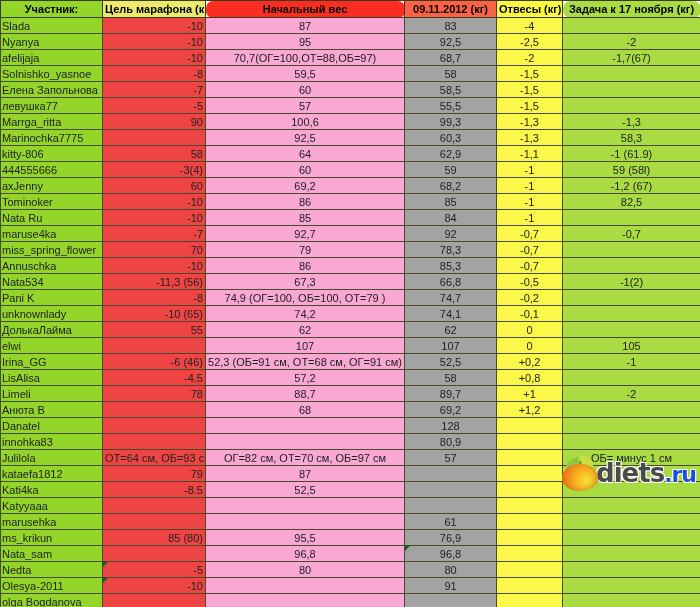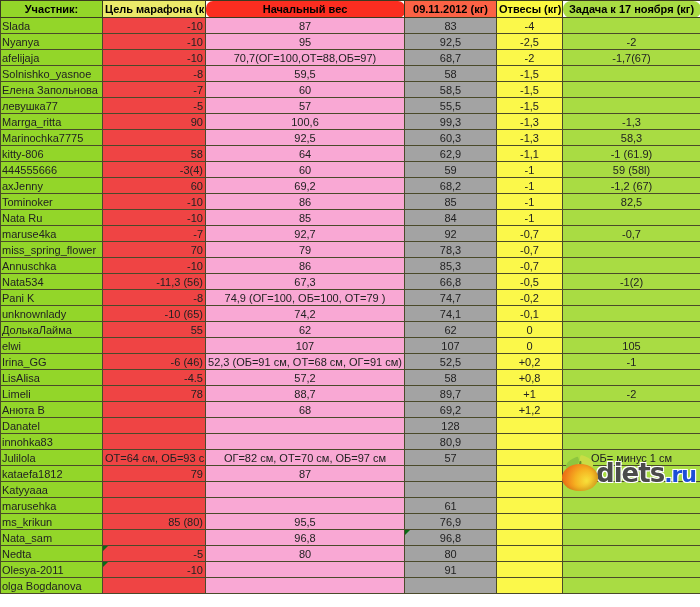--- a/index.html
+++ b/index.html
@@ -349,20 +349,28 @@
         </tr>
         <tr>
           <td class="b0">kataefa1812</td>
           <td class="b1">79</td>
           <td class="b2">87</td>
           <td class="b3"></td>
           <td class="b4"></td>
           <td class="b5"></td>
         </tr>
         <tr>
+          <td class="b0">Kati4ka</td>
+          <td class="b1">-8.5</td>
+          <td class="b2">52,5</td>
+          <td class="b3"></td>
+          <td class="b4"></td>
+          <td class="b5"></td>
+        </tr>
+        <tr>
           <td class="b0">Katyyaaa</td>
           <td class="b1"></td>
           <td class="b2"></td>
           <td class="b3"></td>
           <td class="b4"></td>
           <td class="b5"></td>
         </tr>
         <tr>
           <td class="b0">marusehka</td>
           <td class="b1"></td>

